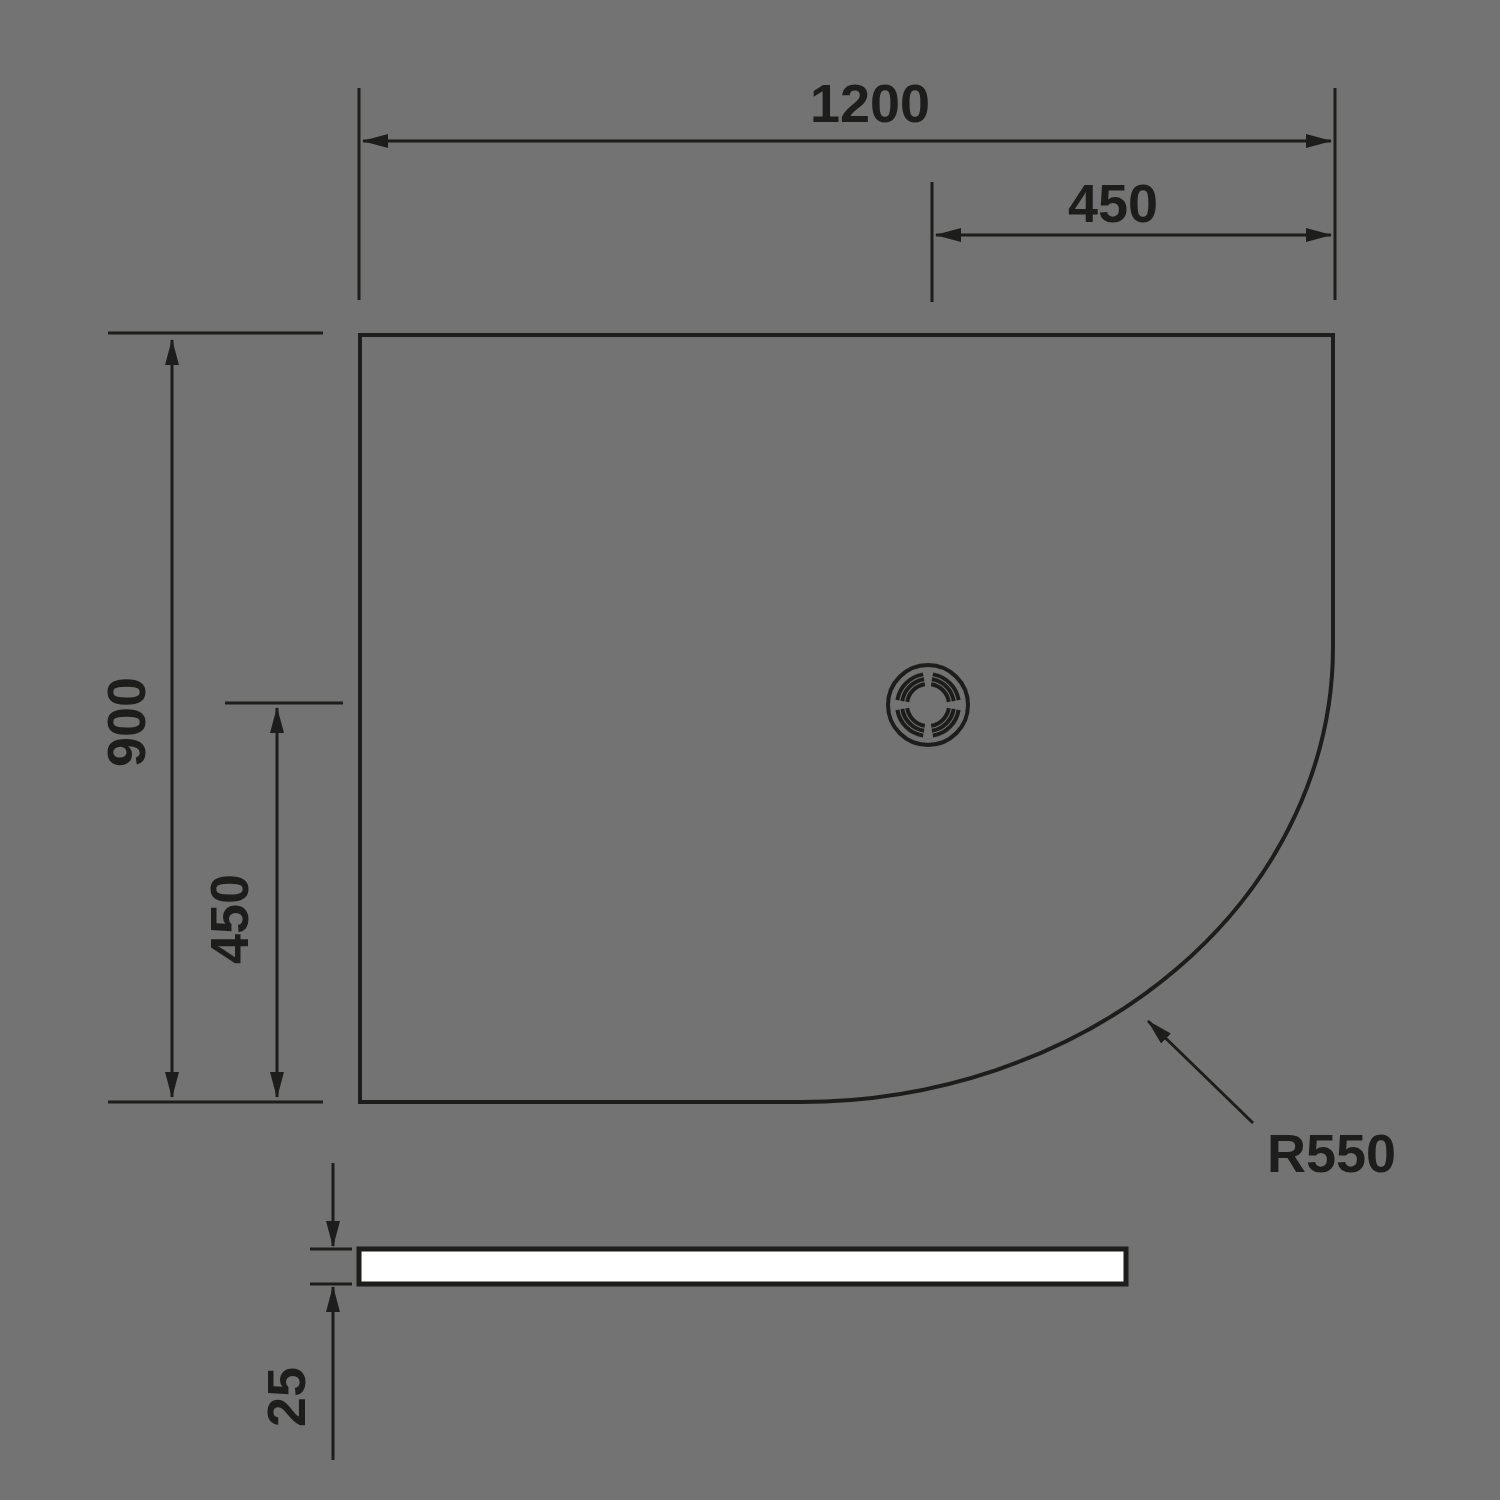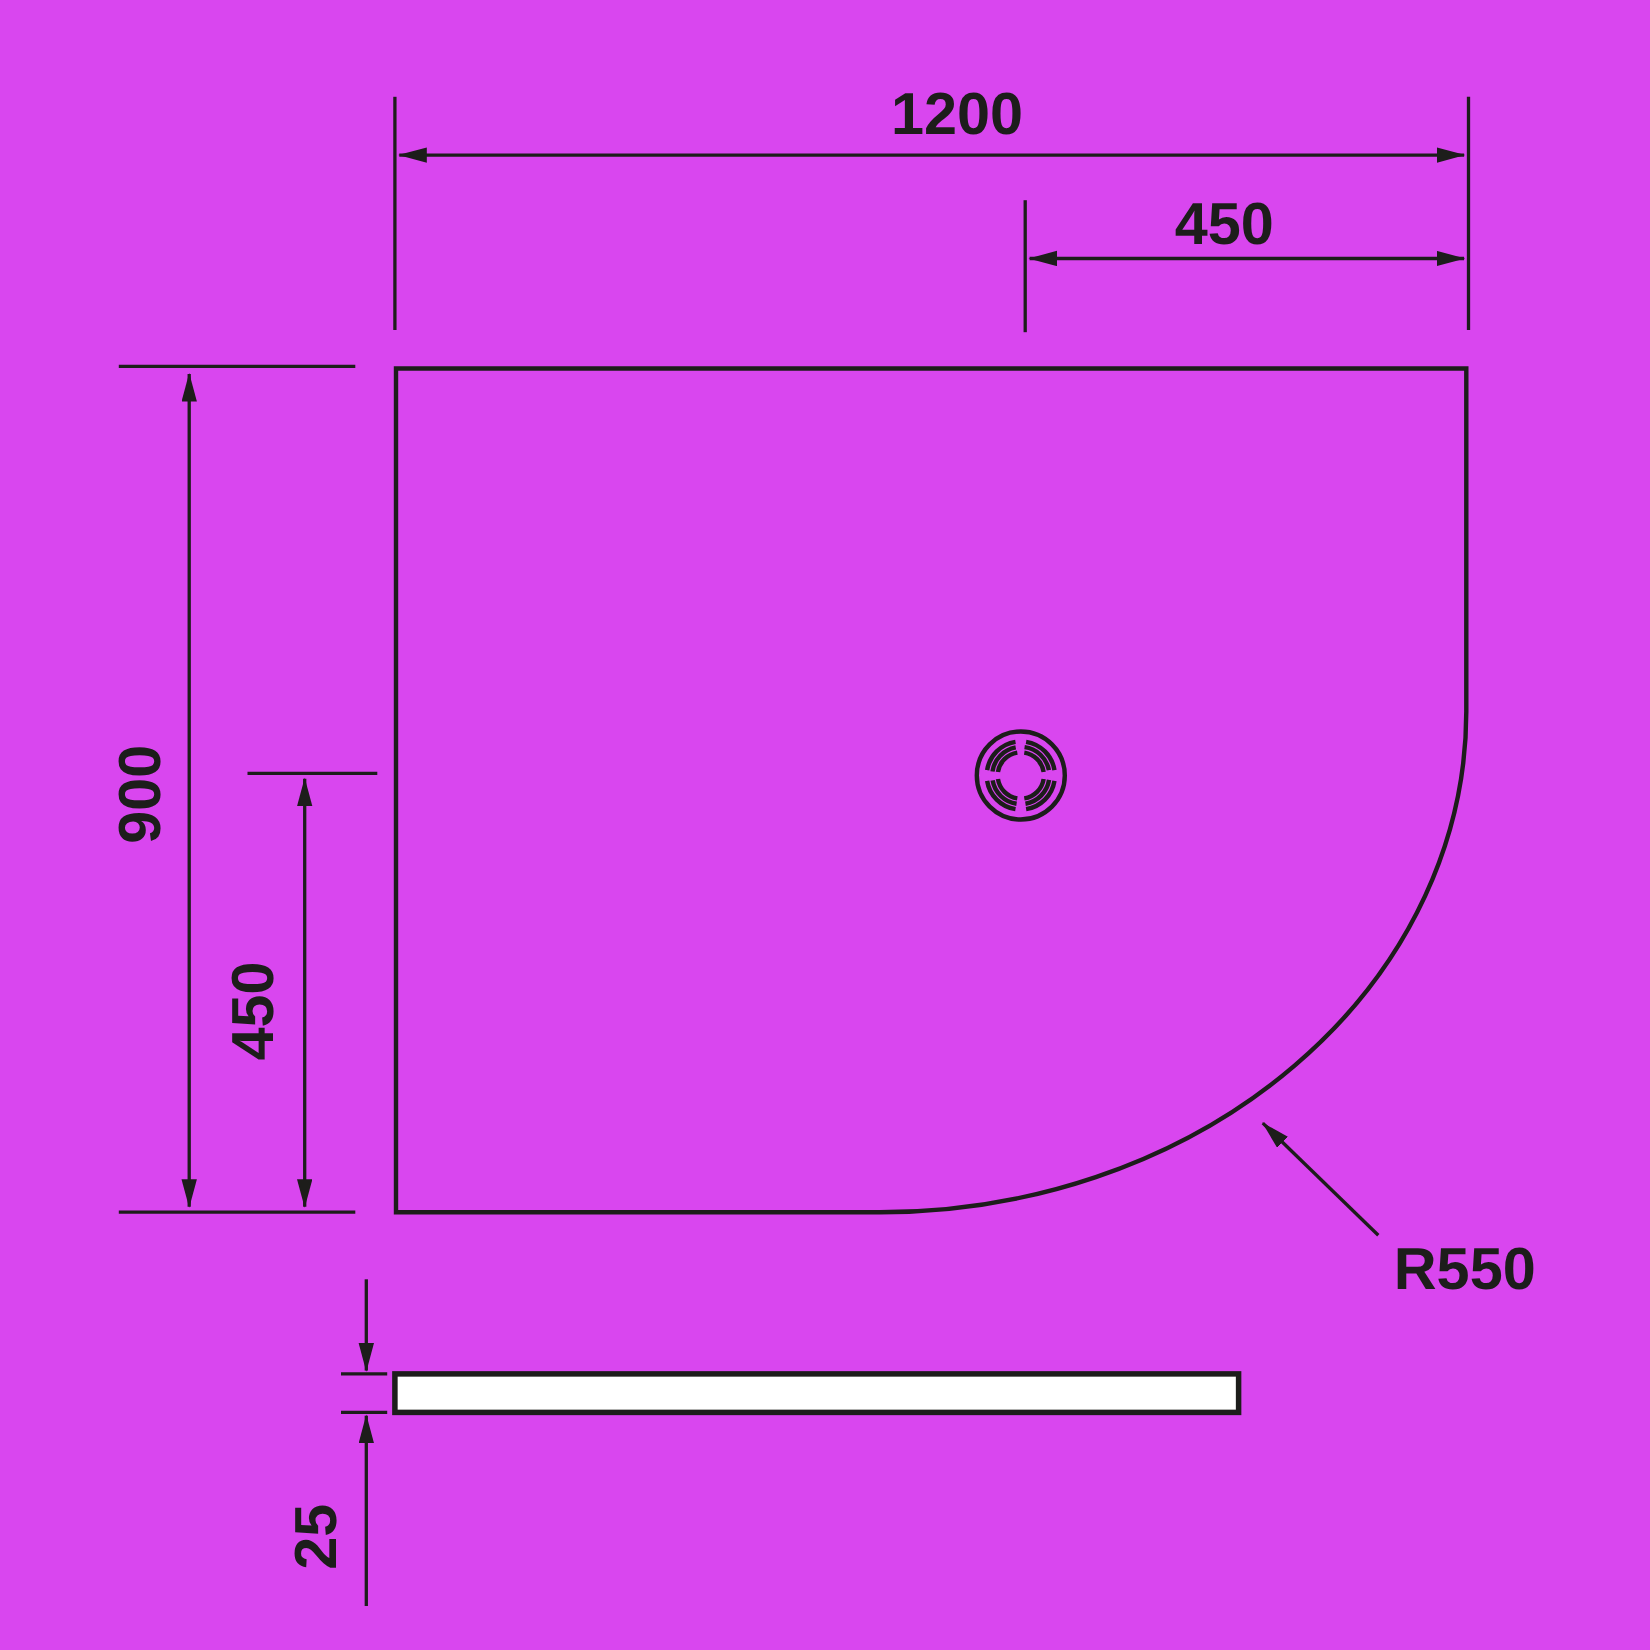--- a/index.html
+++ b/index.html
@@ -4,21 +4,21 @@
 <style>
   html, body {
     margin: 0;
     padding: 0;
     background: #ffffff;
   }
   .canvas {
     position: relative;
     width: 1500px;
     height: 1500px;
-    background: #d946ef;
+    background: #737373;
     font-family: "Liberation Sans", sans-serif;
   }
   svg text {
     font-family: "Liberation Sans", sans-serif;
     font-weight: bold;
     font-size: 54px;
     fill: #1d1d1b;
   }
   .outline  { fill: none; stroke: #1d1d1b; stroke-width: 4; }
   .outline5 { fill: #ffffff; stroke: #1d1d1b; stroke-width: 5; }

